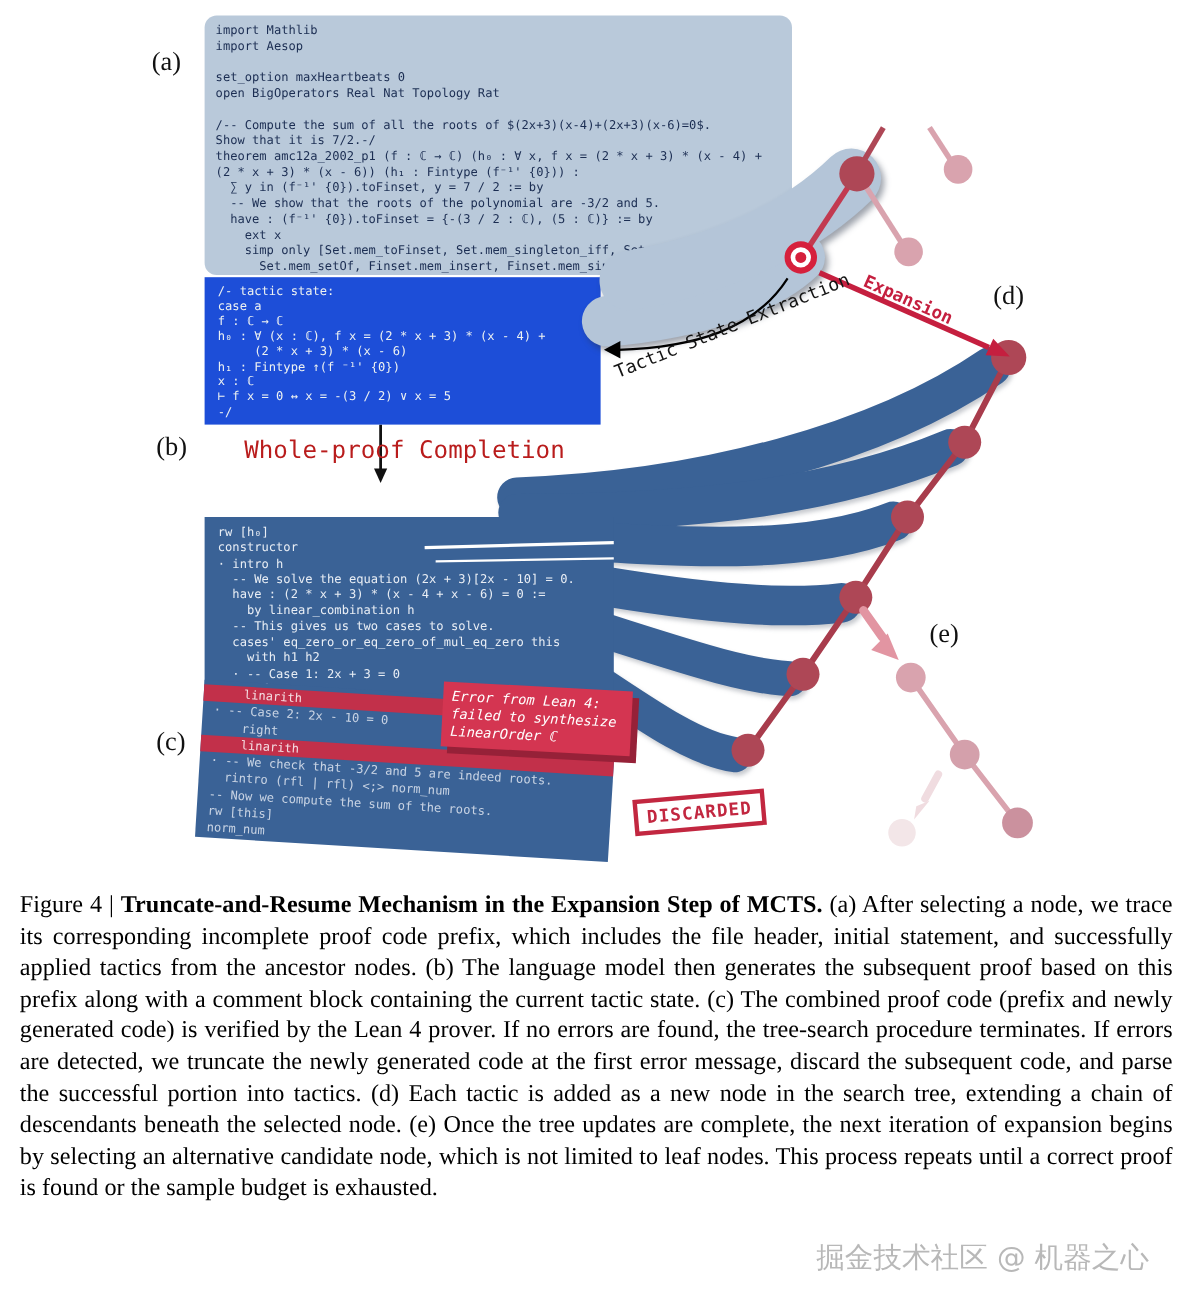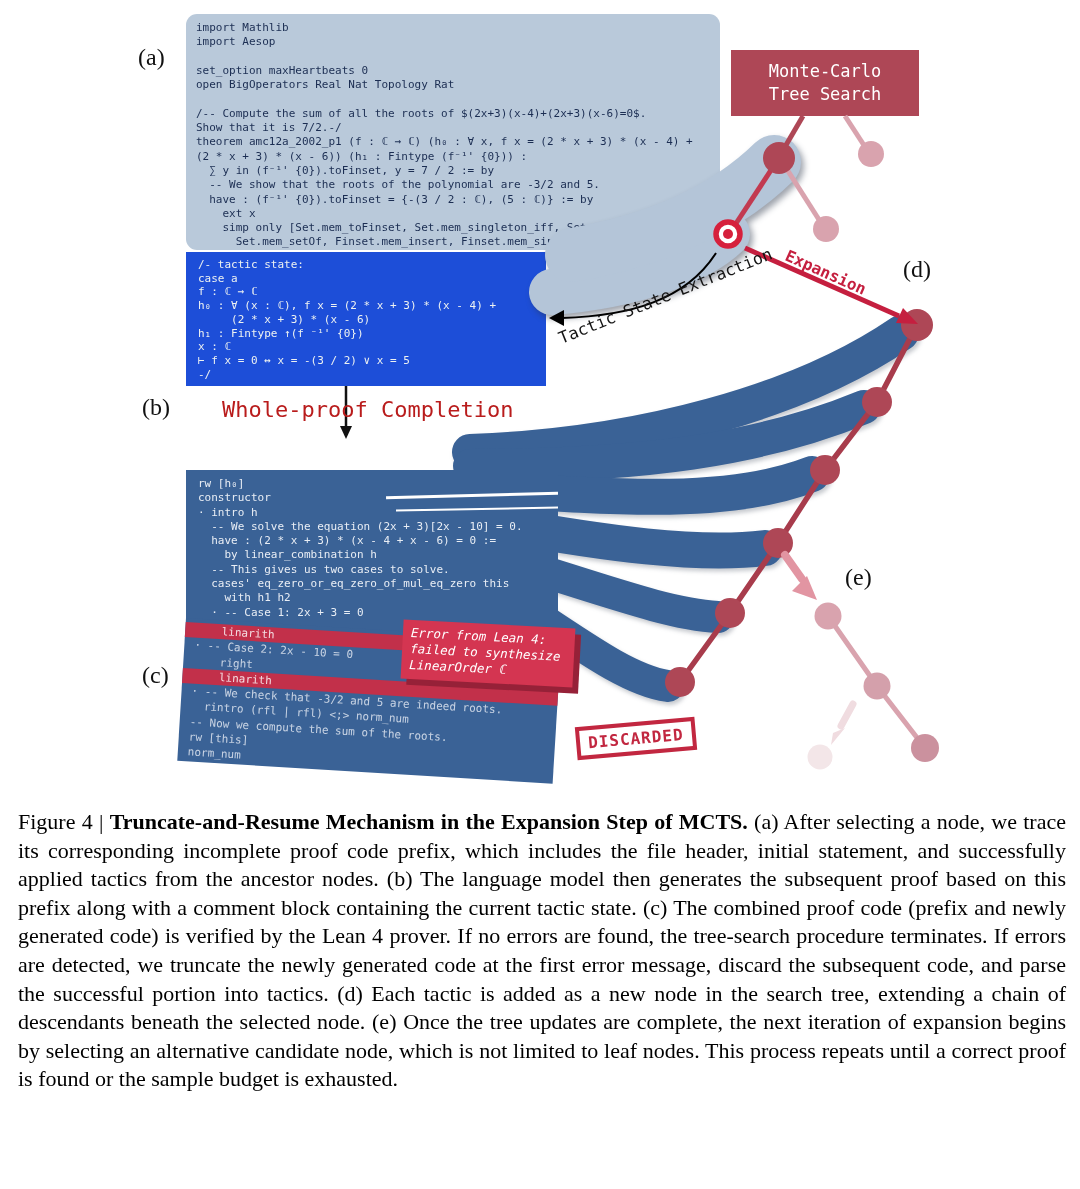--- a/index.html
+++ b/index.html
@@ -162,24 +162,20 @@
   </div>
 
   <div class="error-box">
     <pre>Error from Lean 4:
 failed to synthesize
 LinearOrder ℂ</pre>
   </div>
 
   <div class="stamp">DISCARDED</div>
 
-  <div class="mc-box">
-    <div>Monte-Carlo
-Tree Search</div>
-  </div>
 
   <div class="fig-label" style="left:903px;top:256px;">(d)</div>
   <div class="fig-label" style="left:845px;top:564px;">(e)</div>
 
   <div class="exp-label">Expansion</div>
   <div class="tse-label">Tactic State Extraction</div>
 
   <svg id="svg-over" class="layer" width="1080" height="800" viewBox="0 0 1080 800">
 
     <g class="shadow-rib" stroke="#b4c5d8" fill="none" stroke-linecap="round">
@@ -209,14 +205,15 @@
     <g>
       <path d="M 716,253 C 686,300 630,316 562,318" stroke="#000" stroke-width="2" fill="none"></path>
       <polygon points="549,318 564,310 564,326" fill="#000"></polygon>
     </g>
   </svg>
 
   <div class="caption">
     <span>Figure 4 | </span><b>Truncate-and-Resume Mechanism in the Expansion Step of MCTS.</b><span> (a) After selecting a node, we trace its corresponding incomplete proof code prefix, which includes the file header, initial statement, and successfully applied tactics from the ancestor nodes. (b) The language model then generates the subsequent proof based on this prefix along with a comment block containing the current tactic state. (c) The combined proof code (prefix and newly generated code) is verified by the Lean 4 prover. If no errors are found, the tree-search procedure terminates. If errors are detected, we truncate the newly generated code at the first error message, discard the subsequent code, and parse the successful portion into tactics. (d) Each tactic is added as a new node in the search tree, extending a chain of descendants beneath the selected node. (e) Once the tree updates are complete, the next iteration of expansion begins by selecting an alternative candidate node, which is not limited to leaf nodes. This process repeats until a correct proof is found or the sample budget is exhausted.</span>
   </div>
 
+  <div class="watermark">掘金技术社区 @ 机器之心</div>
 
 </div>
 
 </body></html>

